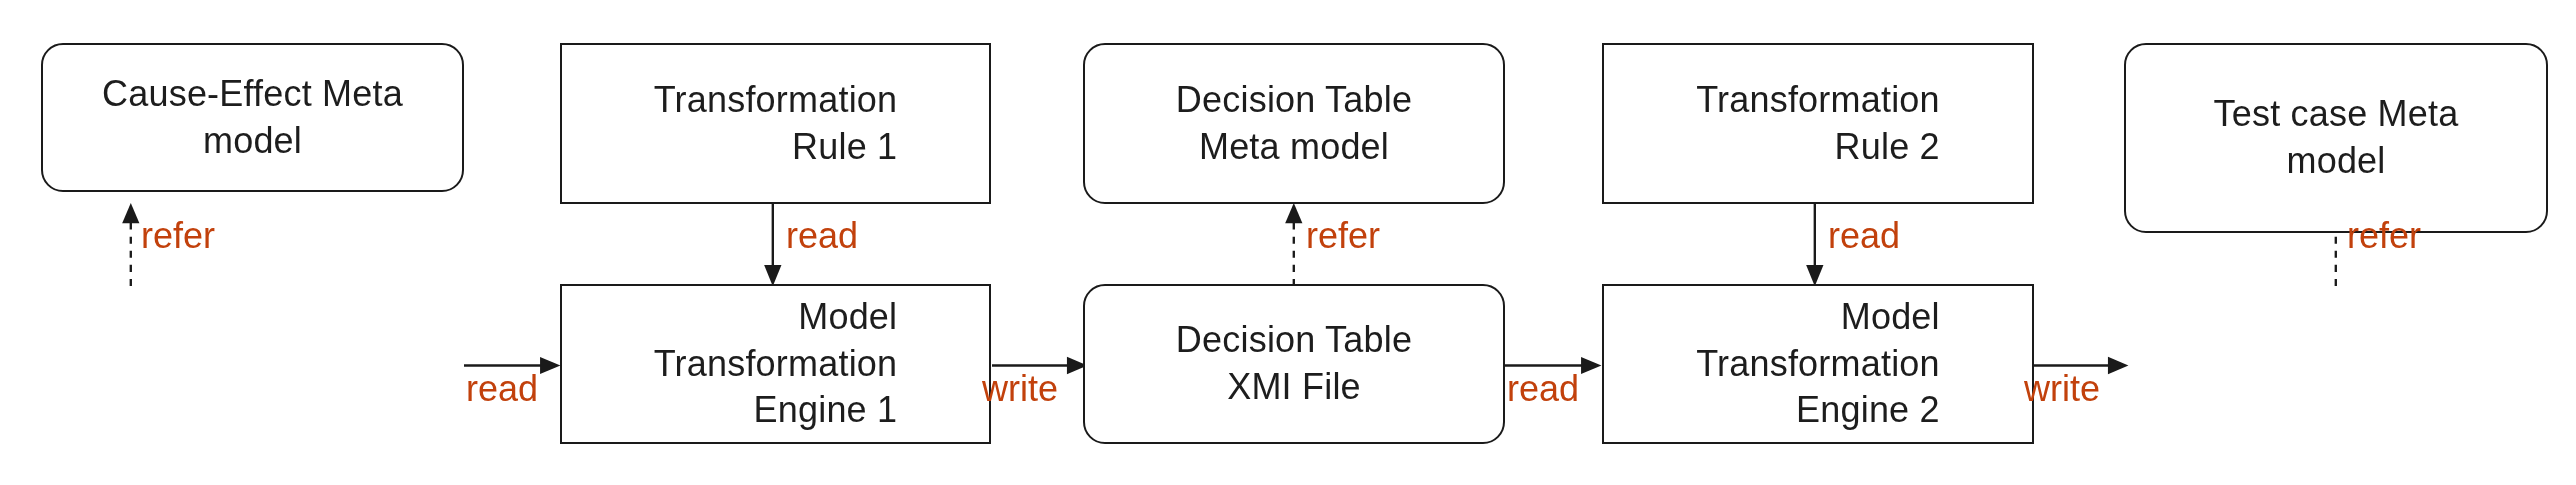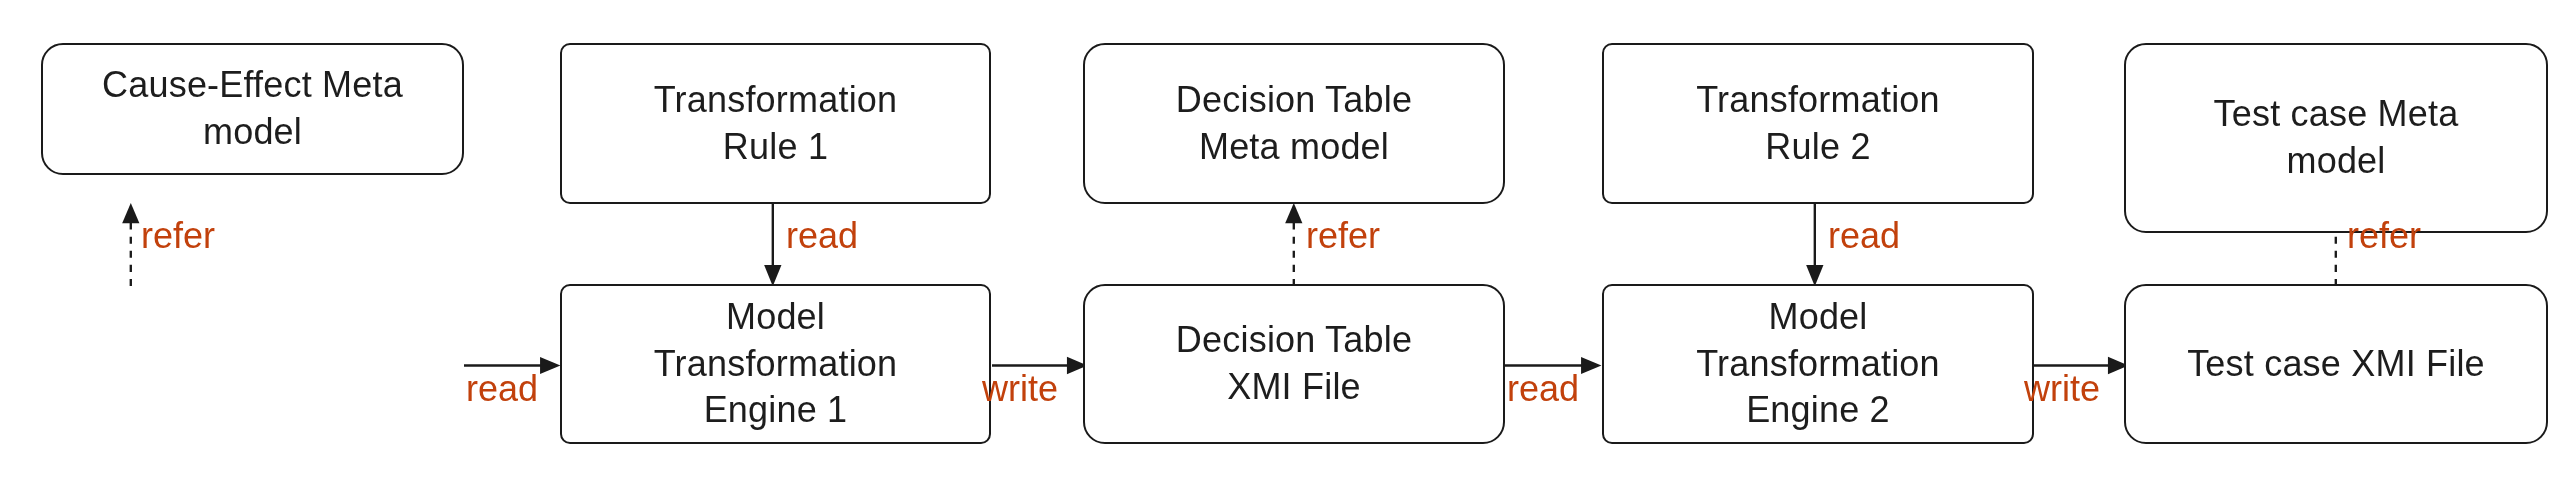--- a/index.html
+++ b/index.html
@@ -26,21 +26,21 @@
     justify-content:center;
     text-align:center;
     color:#1d1d1d;
     font-size:36px;
     line-height:1.30;
     letter-spacing:0.2px;
     padding:3.1px 9.4px;
     z-index:3;
   }
   .node.rounded{border-radius:22px;}
-  .node.sharp{border-radius:10px;}
+  .node.sharp{border-radius:0;text-align:right;}
   .node .label{display:block;white-space:pre-line;}
 
   
   .conn{position:absolute;z-index:2;}
   .conn svg{display:block;overflow:visible;}
 
   
   .edge-label{
     position:absolute;
     font-size:36px;
@@ -49,21 +49,21 @@
     white-space:nowrap;
     z-index:4;
     background:transparent;
   }
 </style>
 </head>
 <body>
 
 <div id="canvas">
 
-  <div class="node rounded" style="left:41px;top:43px;width:423px;height:132px;">
+  <div class="node rounded" style="left:41px;top:43px;width:423px;height:149px;">
     <span class="label">Cause-Effect Meta
 model</span>
   </div>
 
   <div class="conn" style="left:119px;top:203px;width:23.6px;height:83px;">
     <svg width="23.6" height="83" viewBox="0 0 30 106">
       <line x1="15" y1="106" x2="15" y2="22" stroke="#1a1a1a" stroke-width="3" stroke-dasharray="9 9"></line>
       <polygon points="15,0 4,26 26,26" fill="#1a1a1a"></polygon>
     </svg>
   </div>
@@ -164,18 +164,15 @@
   </div>
 
   <div class="conn" style="left:2324px;top:203px;width:23.6px;height:83px;">
     <svg width="23.6" height="83" viewBox="0 0 30 106">
       <line x1="15" y1="106" x2="15" y2="22" stroke="#1a1a1a" stroke-width="3" stroke-dasharray="9 9"></line>
       <polygon points="15,0 4,26 26,26" fill="#1a1a1a"></polygon>
     </svg>
   </div>
   <div class="edge-label" style="left:2347px;top:218px;">refer</div>
 
-  <div class="node rounded" style="left:2124px;top:284px;width:424px;height:160px;">
-    <span class="label">Test case XMI File</span>
-  </div>
 
 </div>
 
 
 </body></html>

